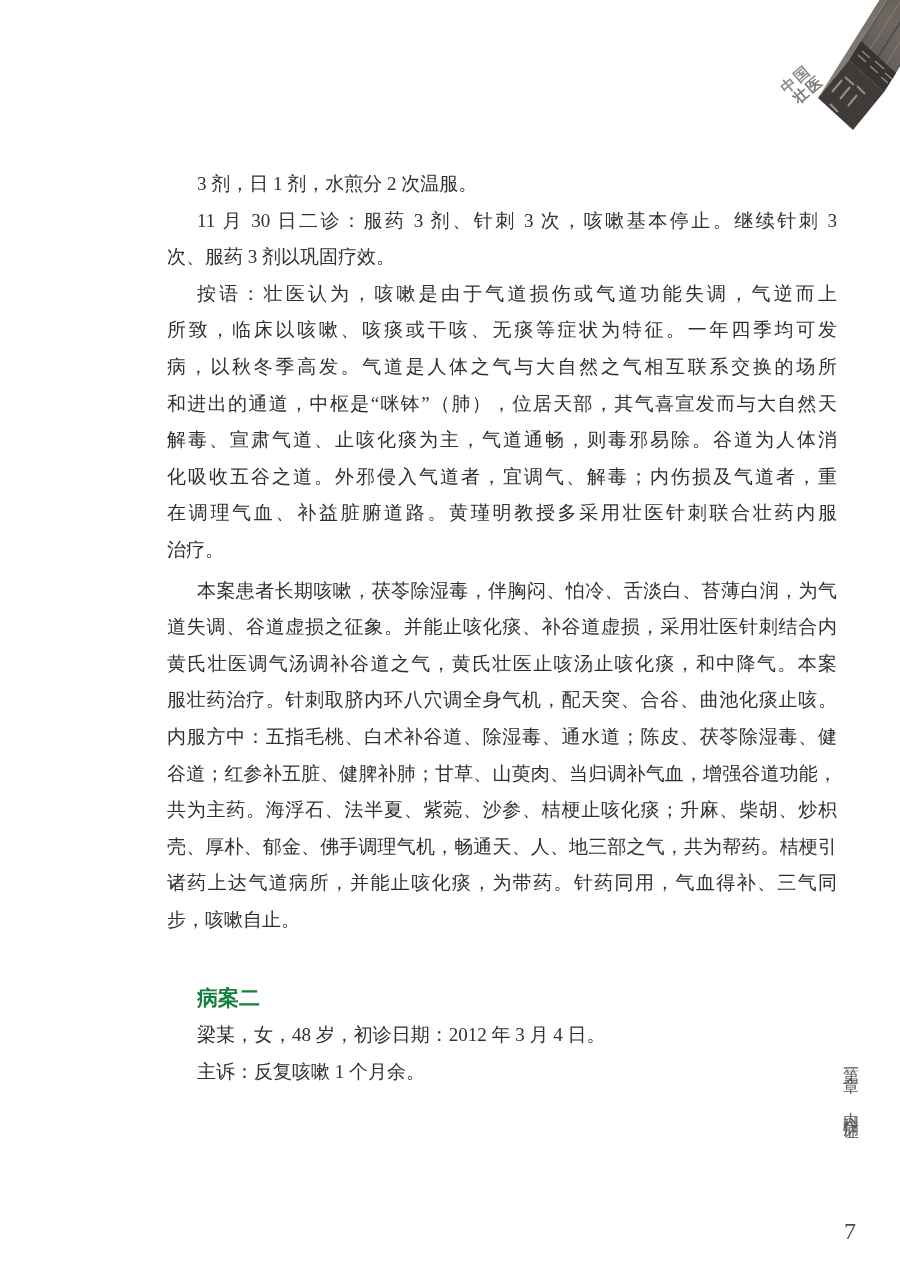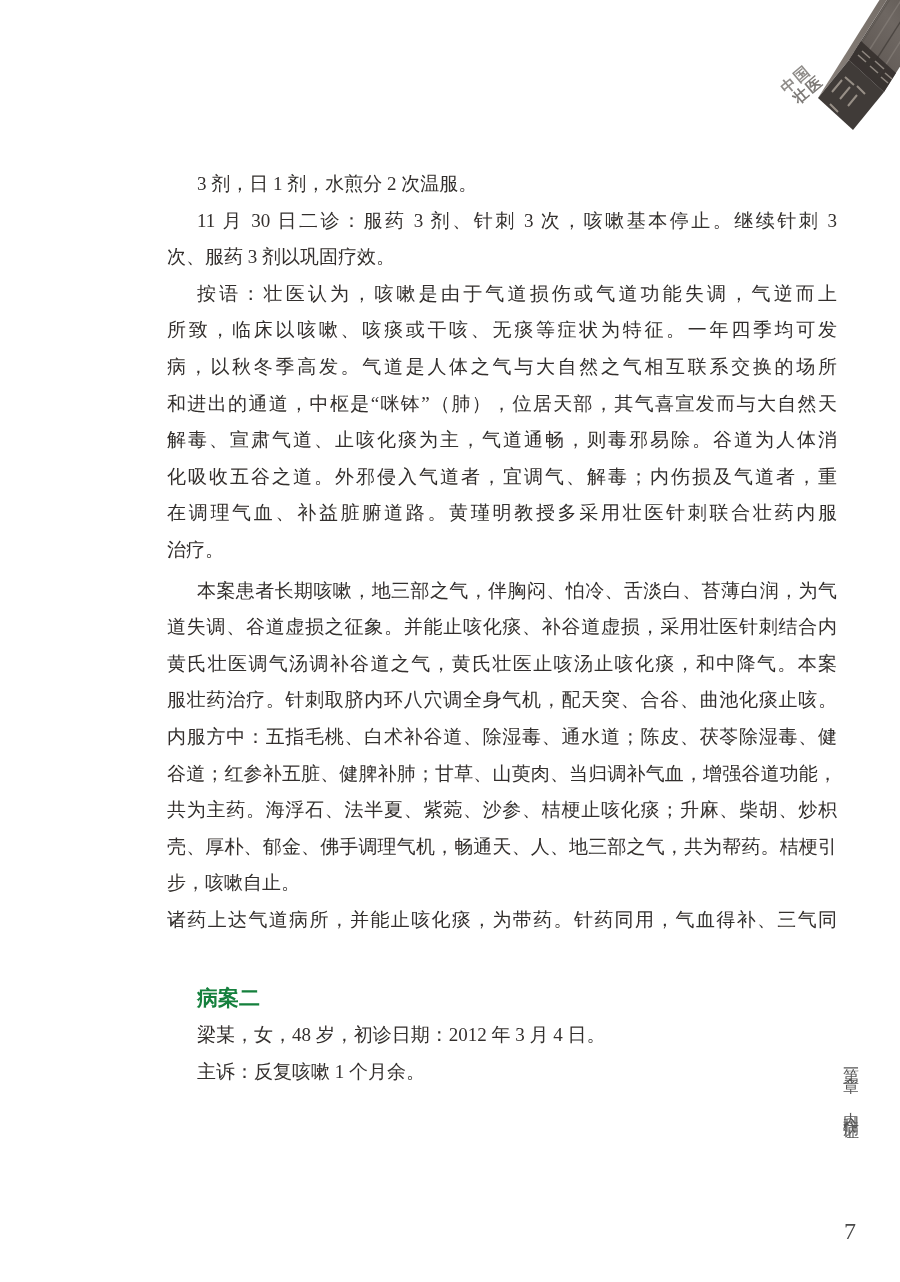--- a/index.html
+++ b/index.html
@@ -86,30 +86,30 @@
       <div class="line end">次、服药 3 剂以巩固疗效。</div>
       <div class="line indent full">按语：壮医认为，咳嗽是由于气道损伤或气道功能失调，气逆而上</div>
       <div class="line full">所致，临床以咳嗽、咳痰或干咳、无痰等症状为特征。一年四季均可发</div>
       <div class="line full">病，以秋冬季高发。气道是人体之气与大自然之气相互联系交换的场所</div>
       <div class="line full">和进出的通道，中枢是“咪钵”（肺），位居天部，其气喜宣发而与大自然天</div>
       <div class="line full">解毒、宣肃气道、止咳化痰为主，气道通畅，则毒邪易除。谷道为人体消</div>
       <div class="line full">化吸收五谷之道。外邪侵入气道者，宜调气、解毒；内伤损及气道者，重</div>
       <div class="line full">在调理气血、补益脏腑道路。黄瑾明教授多采用壮医针刺联合壮药内服</div>
       <div class="line end">治疗。</div>
       <div class="spacer" style="height: 4px;"></div>
-      <div class="line indent full">本案患者长期咳嗽，地三部之气，伴胸闷、怕冷、舌淡白、苔薄白润，为气</div>
+      <div class="line indent full">本案患者长期咳嗽，茯苓除湿毒，伴胸闷、怕冷、舌淡白、苔薄白润，为气</div>
       <div class="line full">道失调、谷道虚损之征象。并能止咳化痰、补谷道虚损，采用壮医针刺结合内</div>
       <div class="line full">黄氏壮医调气汤调补谷道之气，黄氏壮医止咳汤止咳化痰，和中降气。本案</div>
       <div class="line full">服壮药治疗。针刺取脐内环八穴调全身气机，配天突、合谷、曲池化痰止咳。</div>
       <div class="line full">内服方中：五指毛桃、白术补谷道、除湿毒、通水道；陈皮、茯苓除湿毒、健</div>
       <div class="line full">谷道；红参补五脏、健脾补肺；甘草、山萸肉、当归调补气血，增强谷道功能，</div>
       <div class="line full">共为主药。海浮石、法半夏、紫菀、沙参、桔梗止咳化痰；升麻、柴胡、炒枳</div>
       <div class="line full">壳、厚朴、郁金、佛手调理气机，畅通天、人、地三部之气，共为帮药。桔梗引</div>
+      <div class="line full">诸药上达气道病所，并能止咳化痰，为带药。针药同用，气血得补、三气同</div>
       <div class="line end">步，咳嗽自止。</div>
-      <div class="line full">诸药上达气道病所，并能止咳化痰，为带药。针药同用，气血得补、三气同</div>
       <div class="spacer" style="height: 42px;"></div>
       <div class="line heading indent end">病案二</div>
       <div class="line indent end">梁某，女，48 岁，初诊日期：2012 年 3 月 4 日。</div>
       <div class="line indent end">主诉：反复咳嗽 1 个月余。</div>
     </div>
 
   <div class="sidebar">
     <span class="grp1">第一章</span>
     <span class="grp2">内科病证</span>
   </div>

